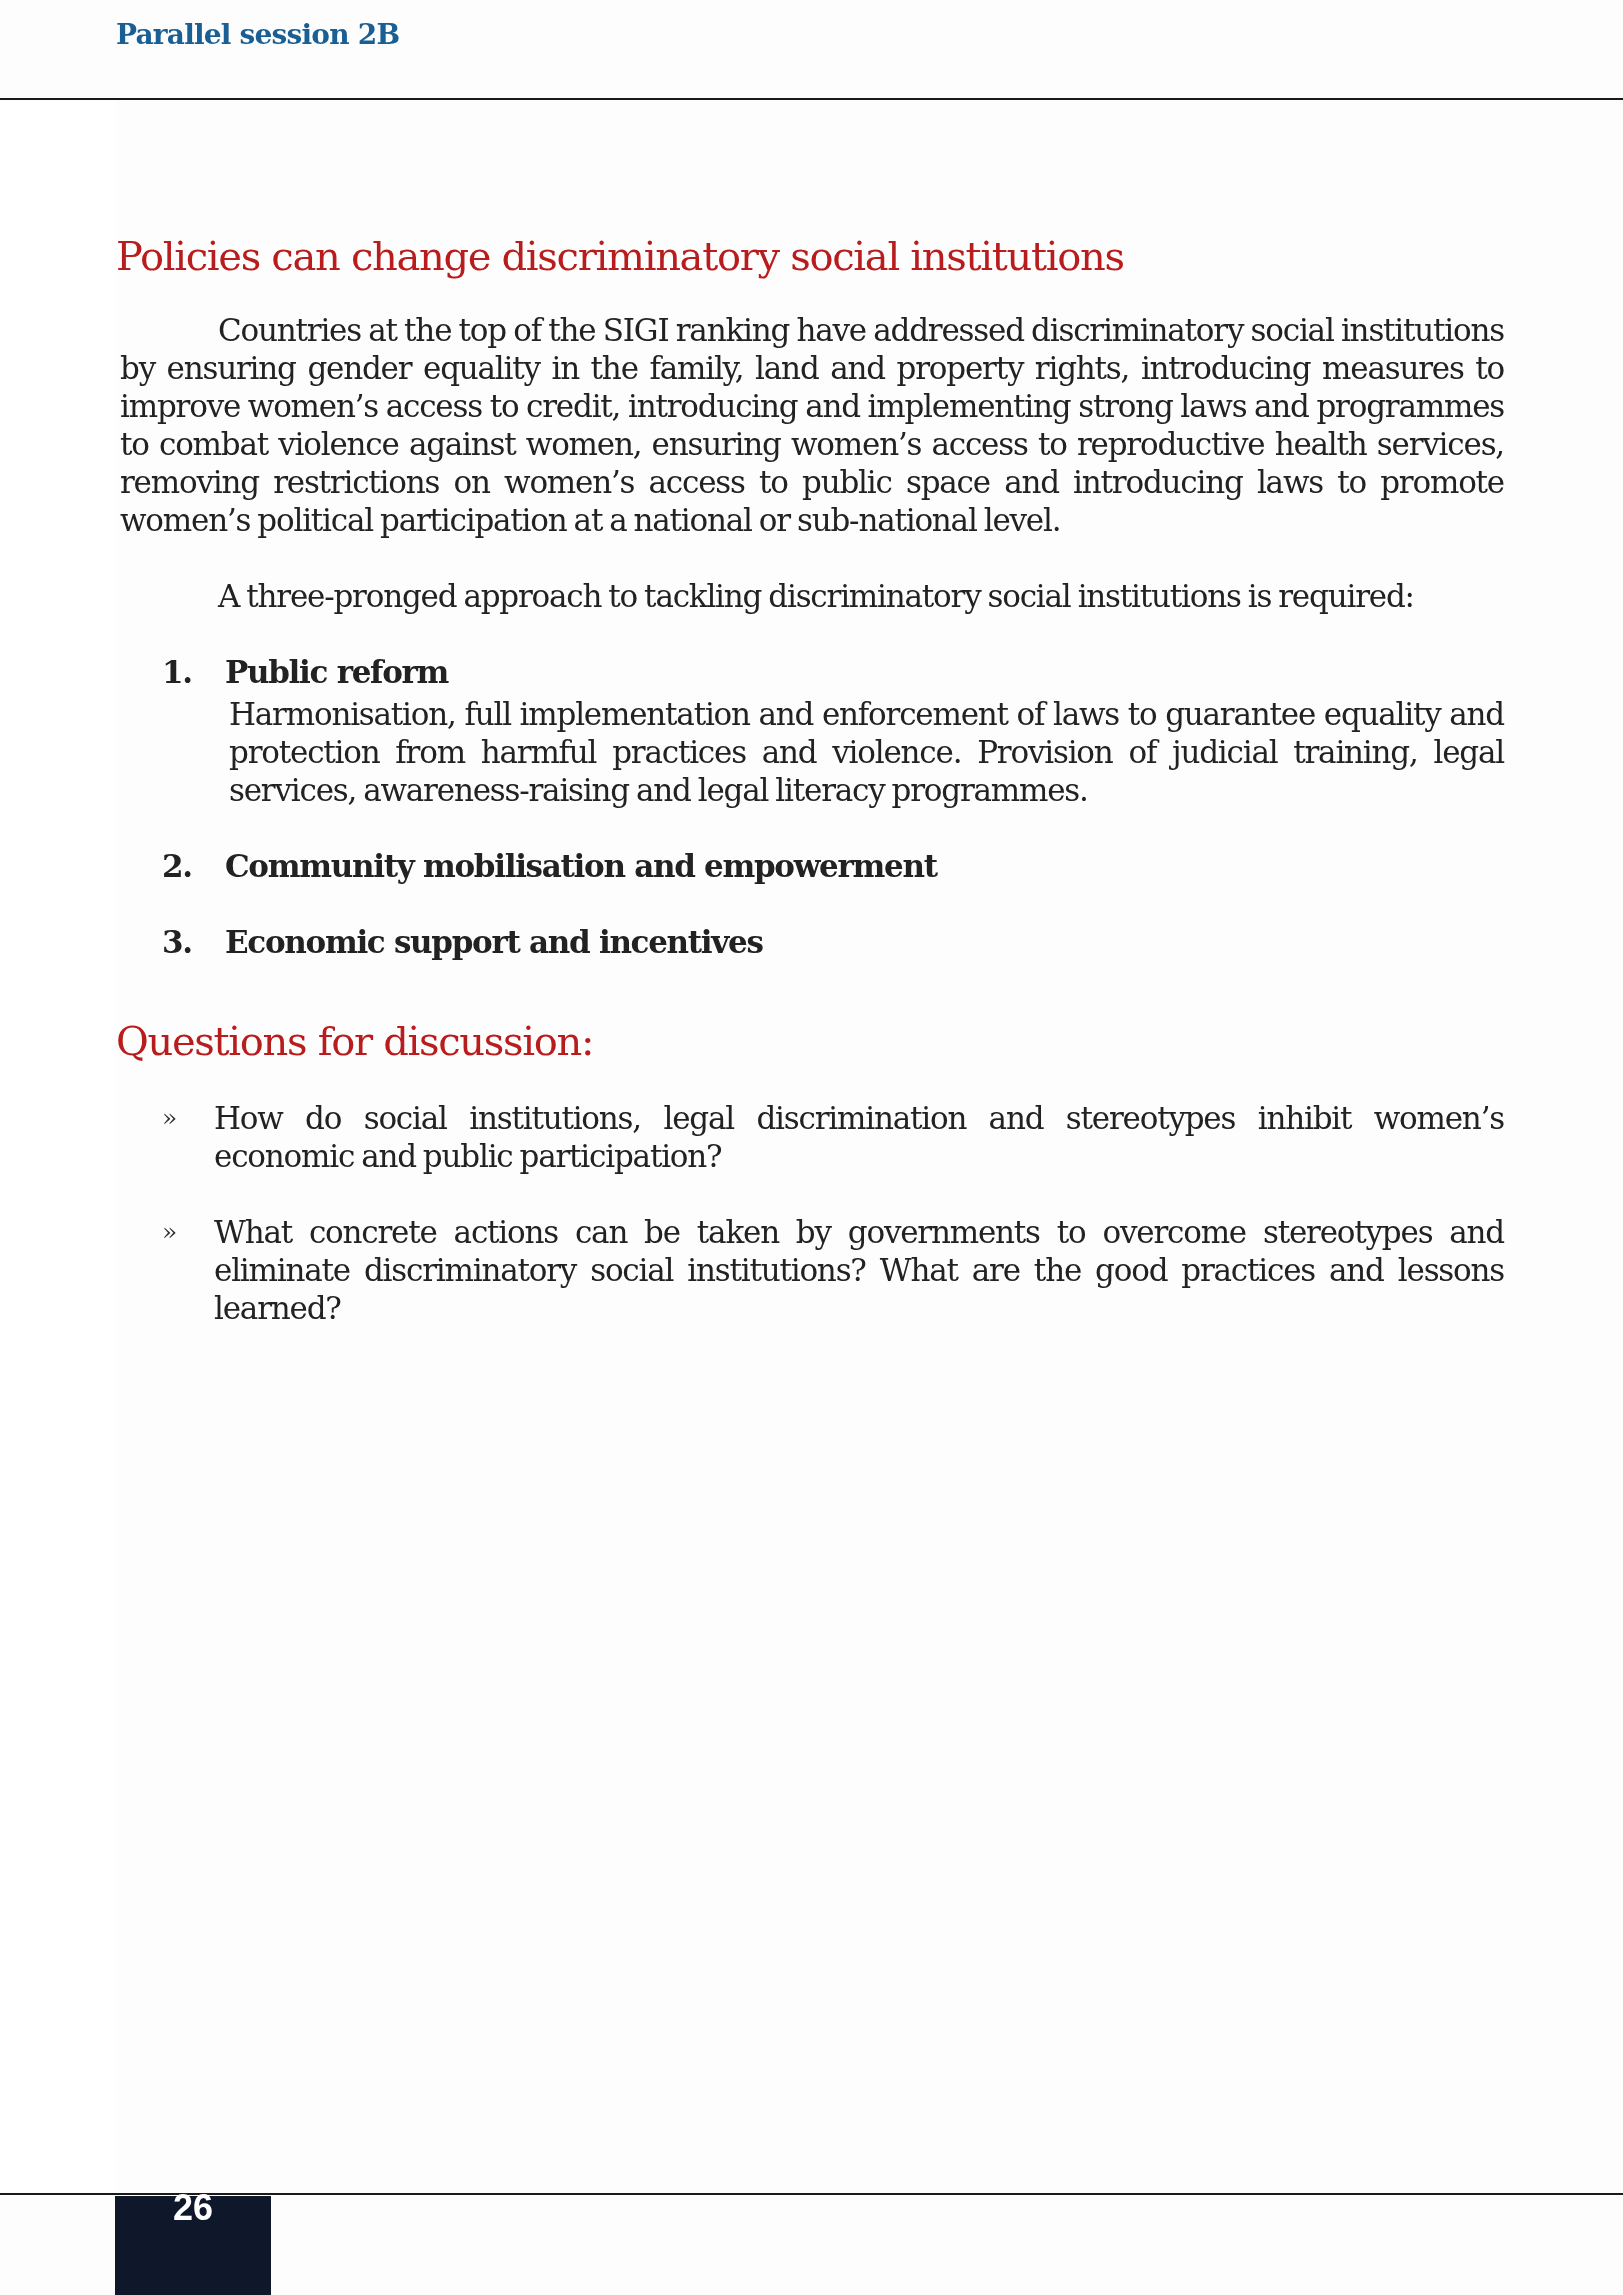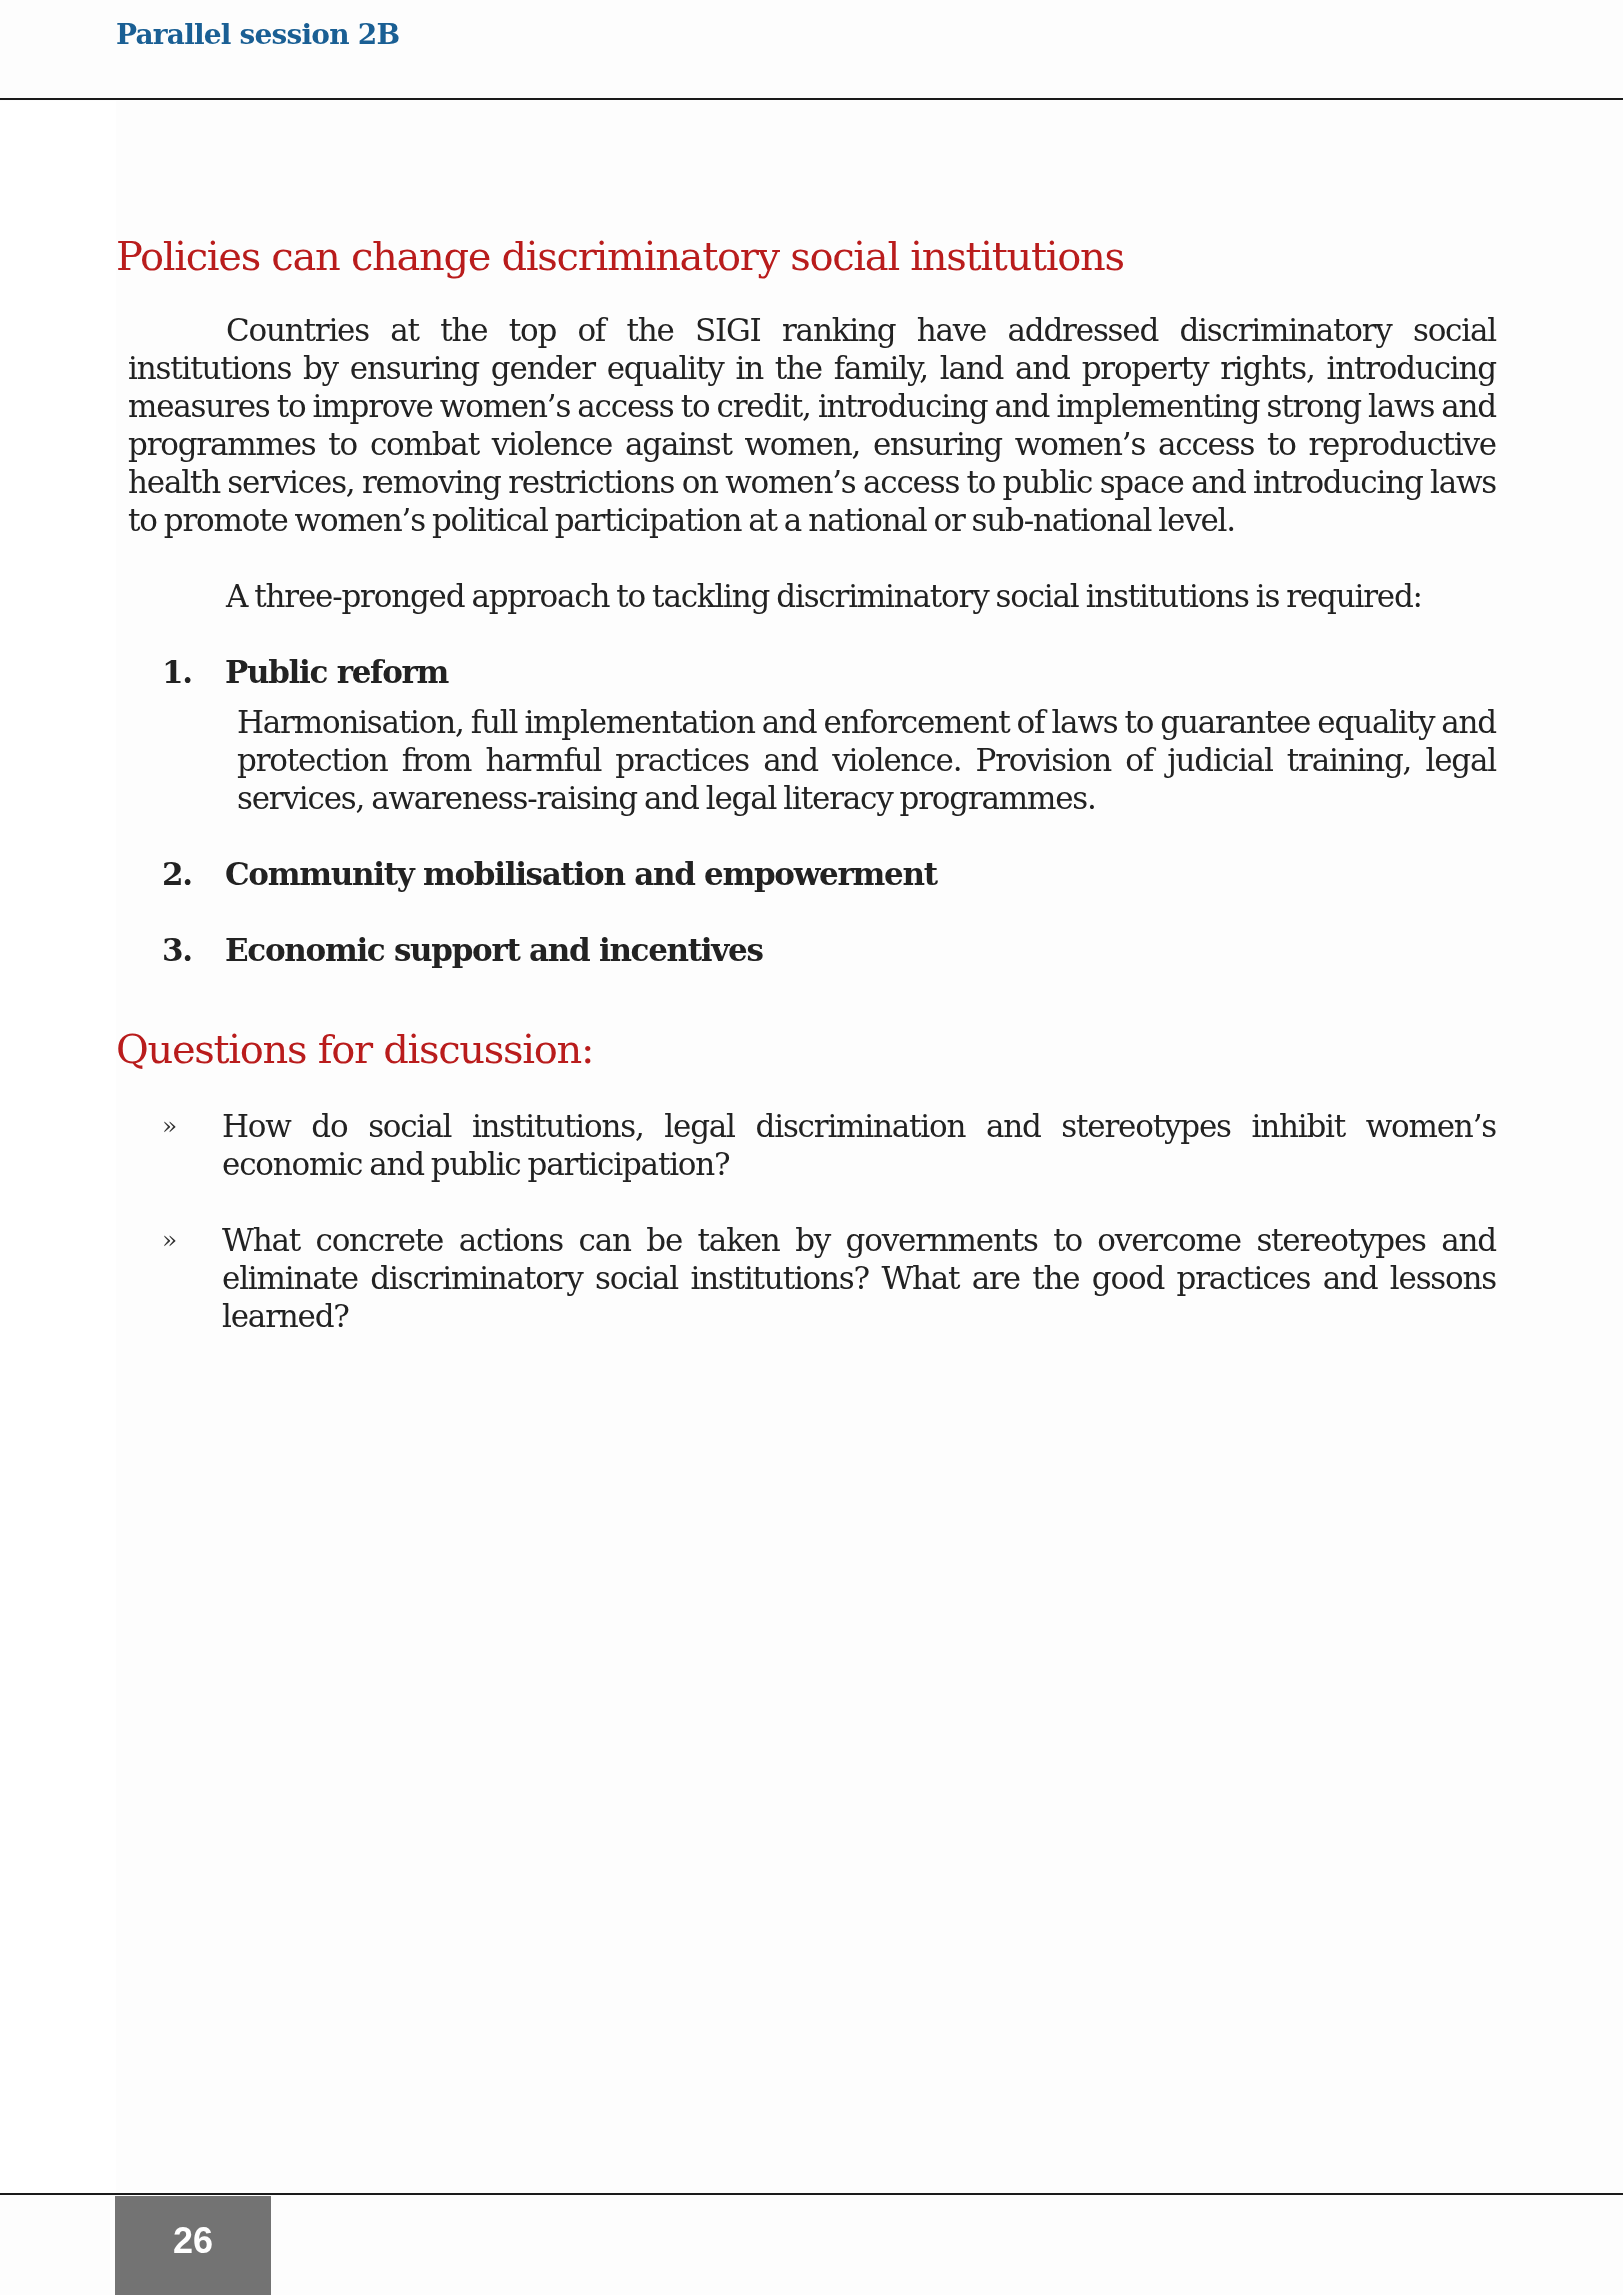--- a/index.html
+++ b/index.html
@@ -58,21 +58,21 @@
     h2.section-heading {
       margin: 0;
       font-family: "DejaVu Serif", serif;
       font-weight: normal;
       font-size: 40px;
       letter-spacing: -1.3px;
       color: #b91c1c;
       line-height: 52px;
     }
     p.body {
-      margin: 12px;
+      margin: 4px;
       font-size: 31px;
       line-height: 38px;
       letter-spacing: -1.2px;
       word-spacing: -1.6px;
       text-align: justify;
       color: #222222;
     }
     .p-indent {
       text-indent: 98px;
     }
@@ -127,23 +127,22 @@
       font-size: 25px;
       line-height: 38px;
       color: #333333;
     }
     .page-number-box {
       position: absolute;
       left: 115px;
       top: 2196px;
       width: 156px;
       height: 100px;
-      background: #737373;
+      background: #0f172a;
       display: flex;
-      align-items: center;
       justify-content: center;
     }
     .page-number {
       font-family: "Liberation Sans", sans-serif;
       font-weight: bold;
       font-size: 36px;
       color: #ffffff;
       margin-top: -9.5px;
     }
   </style>

